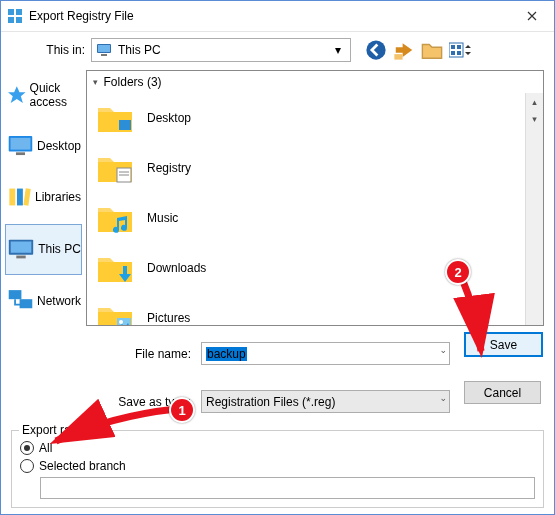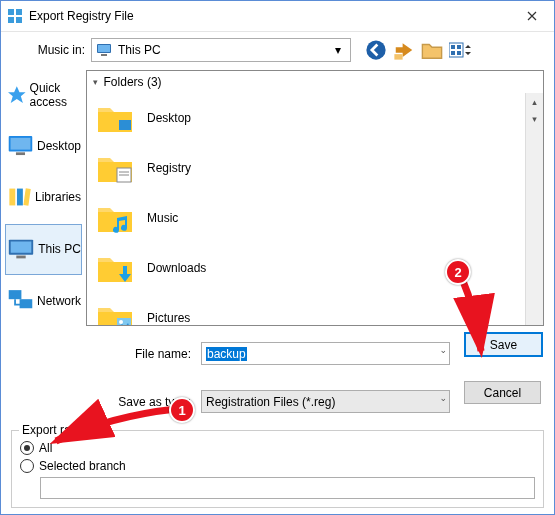--- a/index.html
+++ b/index.html
@@ -30,21 +30,21 @@
   .item{display:flex;align-items:center;height:50px;gap:12px}
   .item .fico{width:40px;height:40px;display:flex;align-items:center;justify-content:center}
   .item .fname{font-size:12px}
   .scroll{position:absolute;right:0;top:0;bottom:0;width:17px;background:#f0f0f0;border-left:1px solid #ddd}
   .scroll .up,.scroll .dn{height:17px;display:flex;align-items:center;justify-content:center;color:#555;font-size:9px}
   .bottom{padding:6px 10px 0 0}
   .row{display:flex;align-items:center;margin-bottom:6px}
   .row .rl{width:190px;text-align:right;padding-right:10px}
   .row .rc{flex:1;height:21px;border:1px solid #adadad;display:flex;align-items:center;padding:0 4px;background:#fff;position:relative;max-width:240px}
   .row .rc.sel{background:#fff}
-  .row .rc .hl{background:#0078d7;color:#ffffff;padding:0 1px}
+  .row .rc .hl{background:#0078d7;color:#000000;padding:0 1px}
   .row .rc .dd{position:absolute;right:2px;top:2px;font-size:9px;color:#555}
   .btncol{width:80px;margin-left:14px}
   .btn{width:75px;height:21px;border:1px solid #adadad;background:#e1e1e1;display:flex;align-items:center;justify-content:center;margin-bottom:18px}
   .btn.primary{border:2px solid #0078d7;background:#e5f1fb}
   .group{margin:2px 10px 6px 10px;position:relative}
   .group .gt{position:absolute;top:-7px;left:8px;background:#fff;padding:0 3px;font-size:12px}
   .group .gb{border:1px solid #ccc;padding:10px 8px 8px 8px}
   .radio{display:flex;align-items:center;gap:5px;margin-bottom:4px}
   .radio .r{width:12px;height:12px;border:1px solid #333;border-radius:50%;display:flex;align-items:center;justify-content:center}
   .radio .r.on::after{content:"";width:6px;height:6px;background:#333;border-radius:50%}
@@ -69,21 +69,21 @@
     </span>
     <span class="title-text">Export Registry File</span>
     <div class="close">
       <svg viewBox="0 0 10 10">
           <path d="M1 1 L9 9 M9 1 L1 9" stroke="#333" stroke-width="1.2"></path>
         </svg>
     </div>
   </div>
 
   <div class="toolbar">
-    <span class="lbl">Music in:</span>
+    <span class="lbl">This in:</span>
     <div class="combo">
       <span class="ci">
         <svg viewBox="0 0 16 16">
             <rect x="1" y="2" width="14" height="9" rx="1" fill="#2f6fb0"></rect>
             <rect x="2" y="3" width="12" height="7" fill="#6fb6ef"></rect>
             <rect x="5" y="12" width="6" height="2" fill="#777"></rect>
           </svg>
       </span>
       <span class="ct">This PC</span>
       <span class="cd">▾</span>

